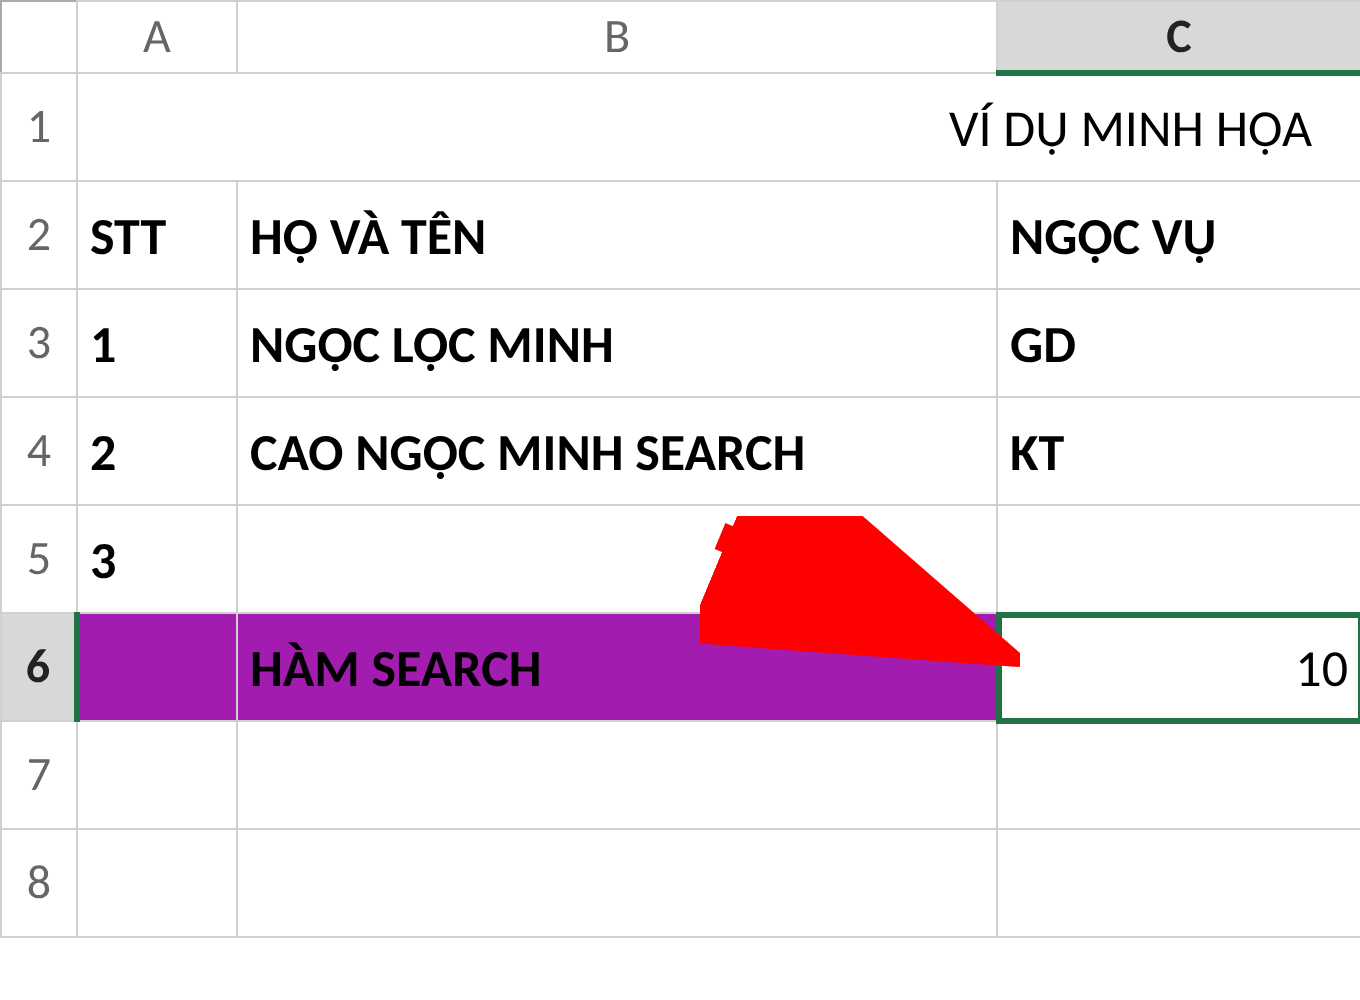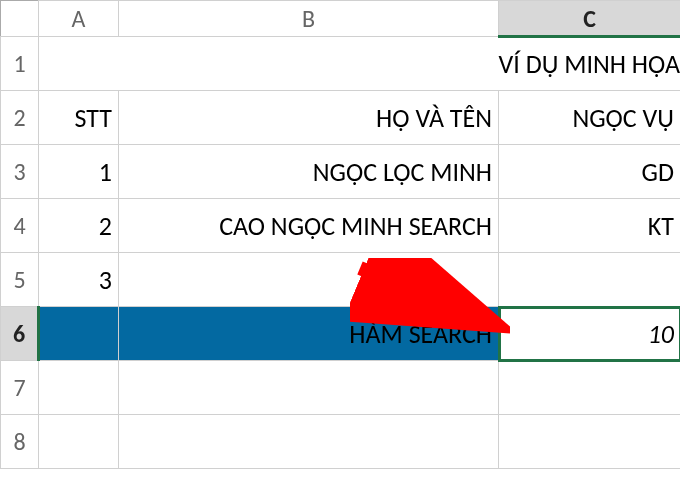--- a/index.html
+++ b/index.html
@@ -46,43 +46,43 @@
     border-left: 1px solid #aaa;
   }
   tbody th.rownum {
     background: #fff;
     color: #666;
     font-weight: normal;
     text-align: center;
     font-size: 24px;
     width: 38px;
   }
-  .center { text-align: right; }
-  .right { text-align: right; font-style: italic; }
-  .hl { background: #0369a1; }
+  .center { text-align: left; font-weight: bold; }
+  .right { text-align: right; }
+  .hl { background: #a21caf; }
   thead th.sel {
     background: #d8d8d8;
     font-weight: bold;
     color: #222;
     border-bottom: 3px solid #217346;
   }
   tbody th.sel {
     background: #d8d8d8;
     font-weight: bold;
     color: #222;
     border-right: 3px solid #217346;
   }
   td.selcell {
     outline: 3px solid #217346;
     outline-offset: -2px;
     background: #fff;
   }
   .merged-title {
     text-align: right;
-    padding-right: 0;
+    padding-right: 24px;
   }
   .arrow {
     position: absolute;
     left: 350px;
     top: 258px;
     pointer-events: none;
   }
 </style>
 </head>
 <body>

